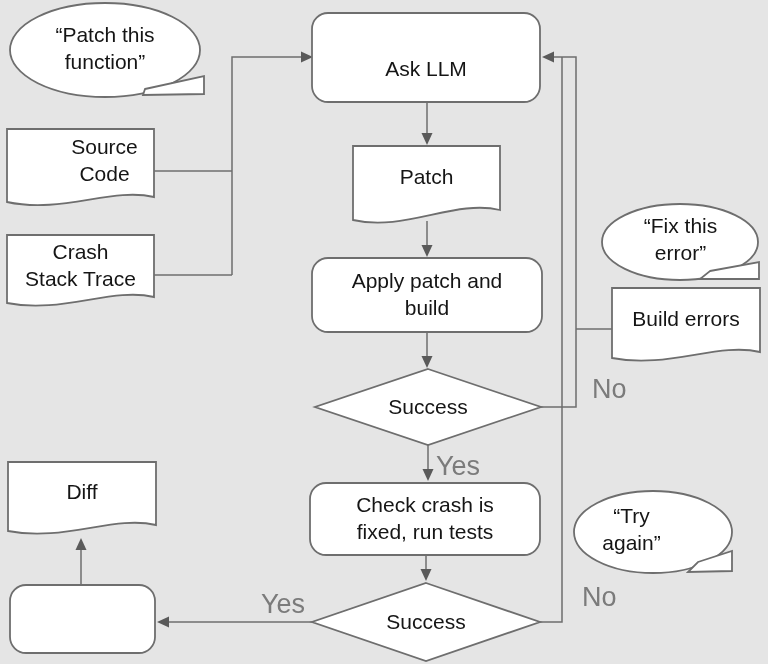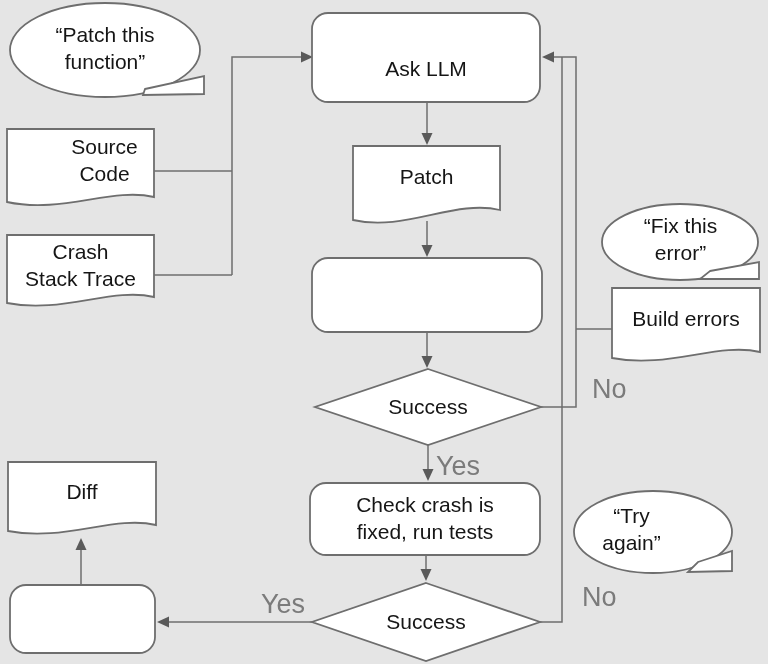--- a/index.html
+++ b/index.html
@@ -89,20 +89,22 @@
   <div class="node-label" style="left:7px;top:129px;width:147px;height:64px;margin-left:24px;">Source
 Code</div>
 
   <div class="node-label" style="left:7px;top:235px;width:147px;height:62px;">Crash
 Stack Trace</div>
 
   <div class="node-label" style="left:312px;top:13px;width:228px;height:113px;">Ask LLM</div>
 
   <div class="node-label" style="left:353px;top:146px;width:147px;height:62px;">Patch</div>
 
+  <div class="node-label" style="left:312px;top:258px;width:230px;height:74px;">Apply patch and
+build</div>
 
   <div class="node-label" style="left:315px;top:369px;width:226px;height:76px;">Success</div>
 
   <div class="node-label" style="left:603px;top:203px;width:155px;height:74px;">“Fix this
 error”</div>
 
   <div class="node-label" style="left:612px;top:288px;width:148px;height:62px;">Build errors</div>
 
   <div class="node-label" style="left:310px;top:483px;width:230px;height:72px;">Check crash is
 fixed, run tests</div>

